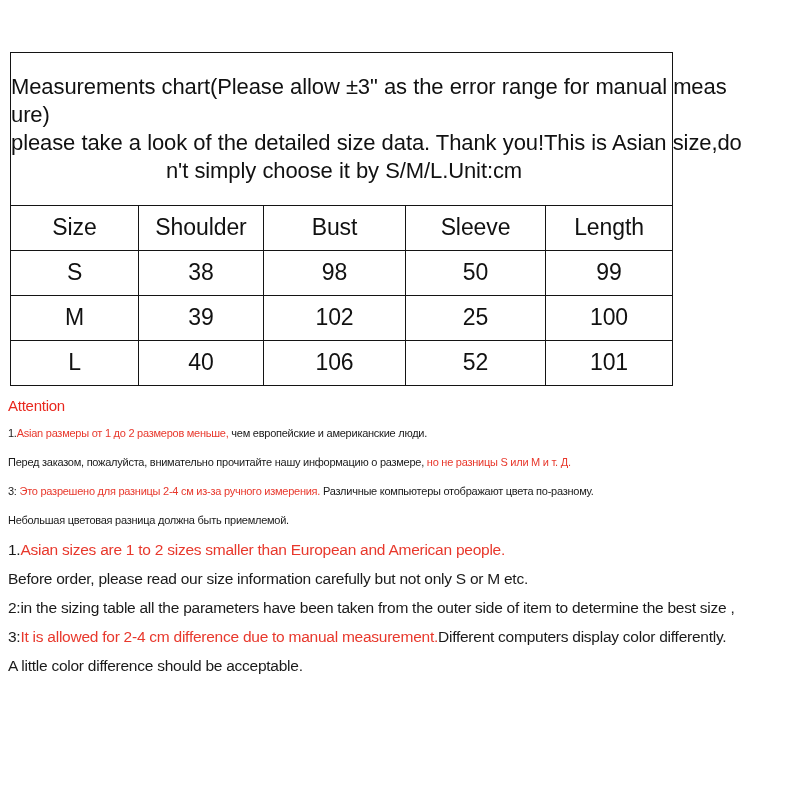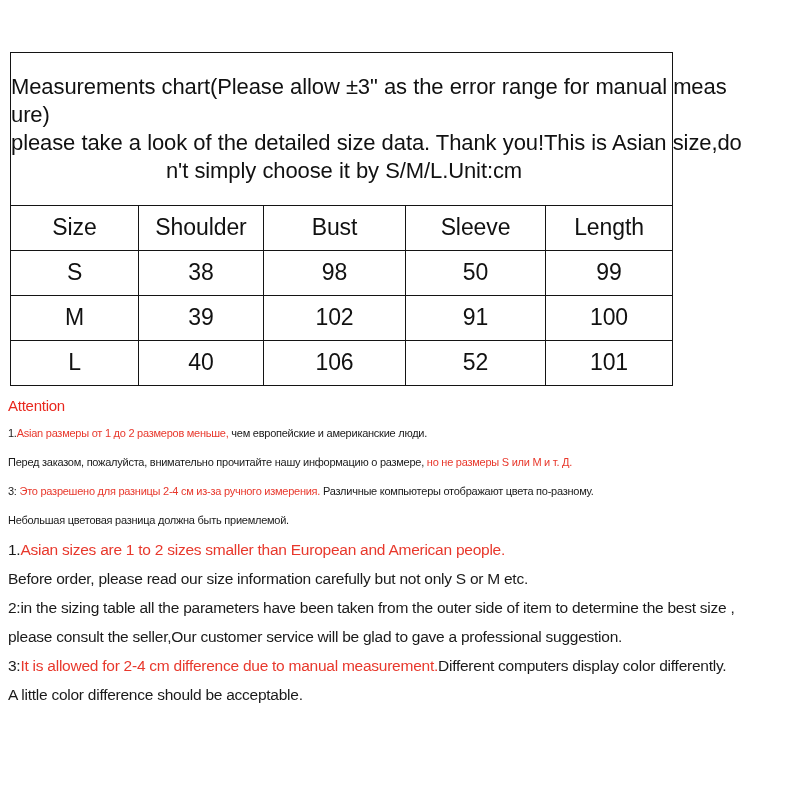--- a/index.html
+++ b/index.html
@@ -131,53 +131,52 @@
           <td>S</td>
           <td>38</td>
           <td>98</td>
           <td>50</td>
           <td>99</td>
         </tr>
         <tr class="data-row">
           <td>M</td>
           <td>39</td>
           <td>102</td>
-          <td>91</td>
+          <td>25</td>
           <td>100</td>
         </tr>
         <tr class="data-row">
           <td>L</td>
           <td>40</td>
           <td>106</td>
           <td>52</td>
           <td>101</td>
         </tr>
       </tbody>
     </table>
   </div>
 
   <div class="notes">
 
     <span class="note-line attention">Attention</span>
 
     <span class="note-line note-ru"><span class="blk">1.</span><span class="red">Asian размеры от 1 до 2 размеров меньше,</span><span class="blk"> чем европейские и американские люди.</span></span>
 
-    <span class="note-line note-ru"><span class="blk">Перед заказом, пожалуйста, внимательно прочитайте нашу информацию о размере, </span><span class="red">но не размеры S или М и т. Д.</span></span>
+    <span class="note-line note-ru"><span class="blk">Перед заказом, пожалуйста, внимательно прочитайте нашу информацию о размере, </span><span class="red">но не разницы S или М и т. Д.</span></span>
 
     <span class="note-line note-ru"><span class="blk">3: </span><span class="red">Это разрешено для разницы 2-4 см из-за ручного измерения.</span><span class="blk"> Различные компьютеры отображают цвета по-разному.</span></span>
 
     <span class="note-line note-ru"><span class="blk">Небольшая цветовая разница должна быть приемлемой.</span></span>
 
     <span class="note-line note-en"><span class="blk">1.</span><span class="red">Asian sizes are 1 to 2 sizes smaller than European and American people.</span></span>
 
     <span class="note-line note-en"><span class="blk">Before order, please read our size information carefully but not only S or M etc.</span></span>
 
     <span class="note-line note-en"><span class="blk">2:in the sizing table all the parameters have been taken from the outer side of item  to determine the best size ,</span></span>
 
-    <span class="note-line note-en"><span class="blk">please consult the seller,Our customer service will be glad to  gave a professional suggestion.</span></span>
 
     <span class="note-line note-en"><span class="blk">3:</span><span class="red">It is allowed for 2-4 cm difference due to manual measurement.</span><span class="blk">Different computers display color differently.</span></span>
 
     <span class="note-line note-en"><span class="blk">A little color difference should be acceptable.</span></span>
 
   </div>
 
 </div>
 
 </body></html>

